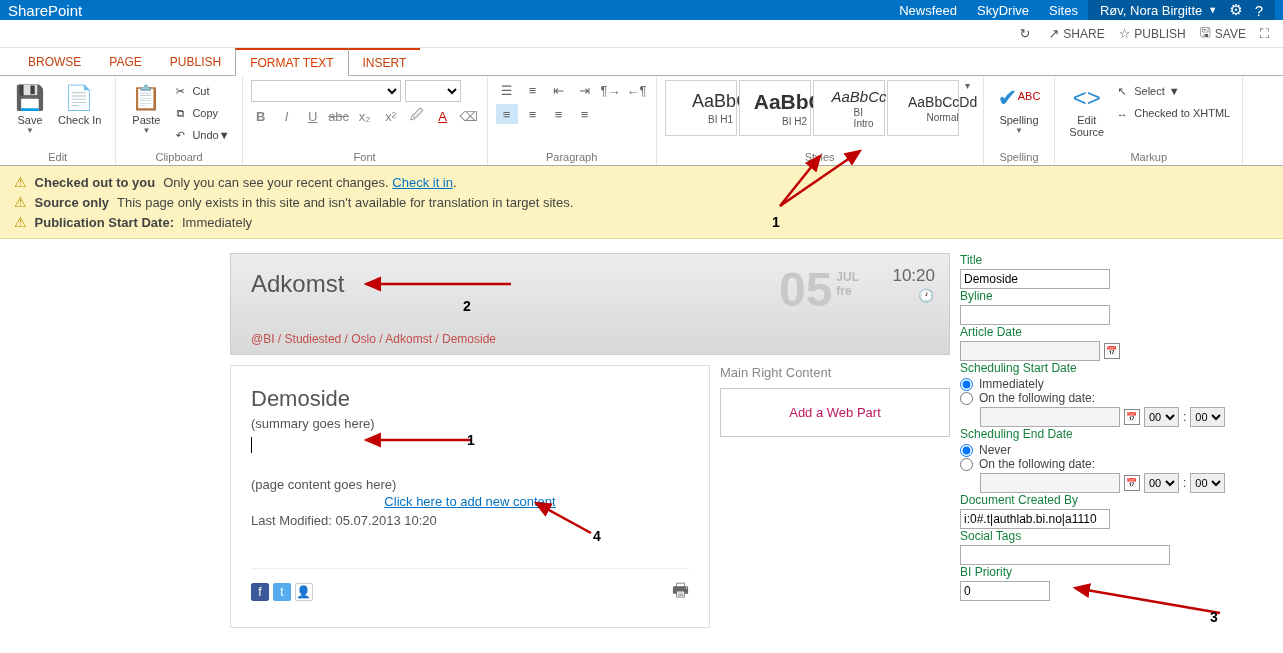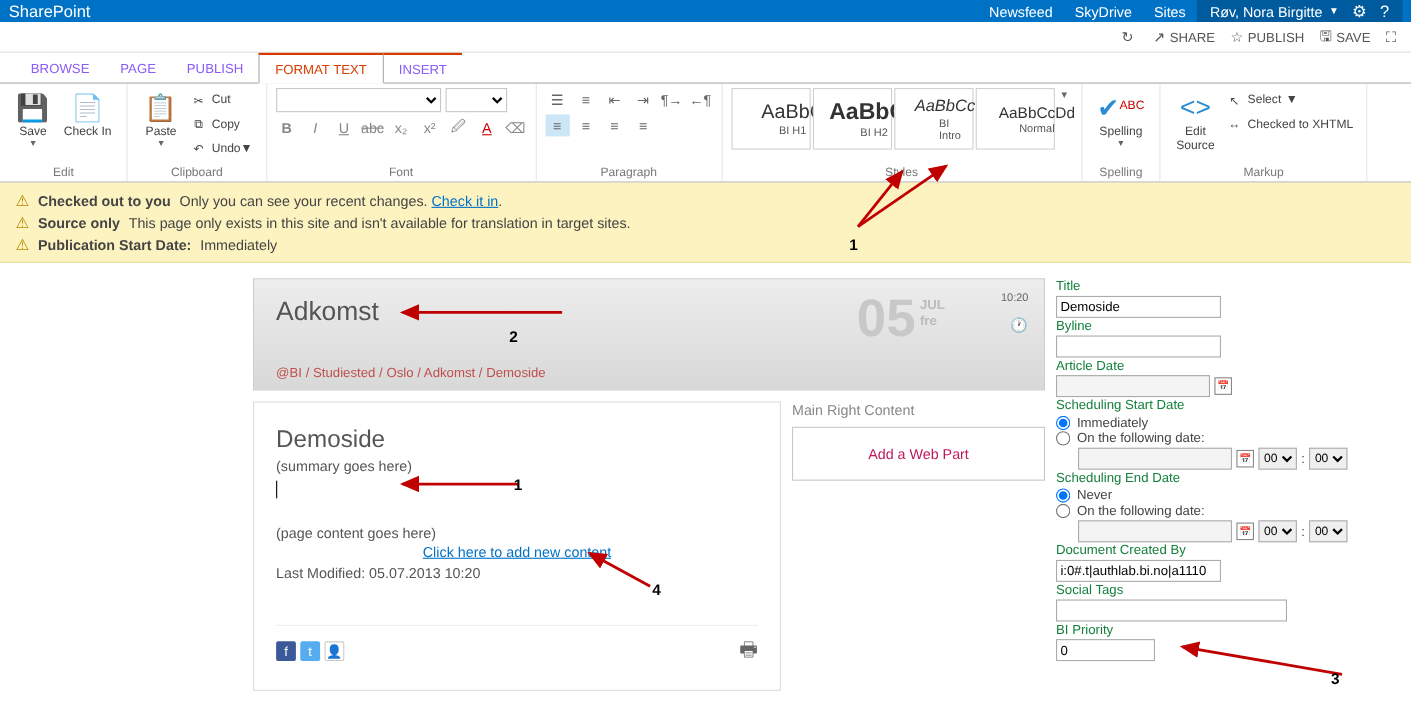--- a/index.html
+++ b/index.html
@@ -15,21 +15,21 @@
 .top-bar .dd { font-size: 9px; }
 .top-bar .gear, .top-bar .help { margin-left: 12px; font-size: 15px; cursor: pointer; }
 
 
 .page-actions { display: flex; justify-content: flex-end; align-items: center; height: 28px; padding: 0 10px; border-bottom: 1px solid #e1e1e1; font-size: 12px; color: #555; }
 .page-actions .pa-item { margin-left: 14px; cursor: pointer; display: inline-flex; align-items: center; }
 .page-actions .pa-item .ic { margin-right: 4px; font-size: 13px; }
 
 
 .ribbon-tabs { display: flex; height: 28px; border-bottom: 1px solid #ababab; padding-left: 14px; position: relative; top: 0; }
-.ribbon-tabs .rt { padding: 0 14px; display: flex; align-items: center; font-size: 12px; color: #8b5cf6; cursor: pointer; }
+.ribbon-tabs .rt { padding: 0 14px; display: flex; align-items: center; font-size: 12px; color: #c2410c; cursor: pointer; }
 .ribbon-tabs .rt.active { color: #d83b01; border: 1px solid #ababab; border-bottom: 1px solid #fff; border-top: 2px solid #d83b01; margin-bottom: -1px; background: #fff; }
 .ribbon-tabs .rt.group-start { border-top: 2px solid #d83b01; }
 
 
 .ribbon-body { display: flex; border-bottom: 1px solid #ababab; background: #fff; height: 90px; }
 .rgroup { border-right: 1px solid #e6e6e6; padding: 4px 8px 2px 8px; display: flex; flex-direction: column; }
 .rgroup .rgroup-content { flex: 1; display: flex; align-items: flex-start; }
 .rgroup .rgroup-label { text-align: center; font-size: 11px; color: #777; padding-top: 2px; }
 
 .big-btn { display: flex; flex-direction: column; align-items: center; padding: 2px 6px; cursor: pointer; font-size: 11px; color: #444; min-width: 44px; }
@@ -71,21 +71,21 @@
 
 .content-wrap { display: flex; padding: 14px 0 20px 20px; position: relative; }
 .left-margin { width: 210px; }
 .center-col { flex: 1; max-width: 720px; }
 .right-panel { width: 300px; padding-left: 10px; padding-right: 18px; font-size: 12px; }
 
 .page-header-box { background: linear-gradient(#ededed, #d8d8d8); border: 1px solid #ccc; padding: 16px 20px 8px 20px; position: relative; }
 .page-header-box .cat-title { font-size: 24px; color: #555; }
 .page-header-box .big-date { position: absolute; right: 90px; top: 8px; font-size: 48px; color: #c8c8c8; font-weight: bold; display: flex; align-items: flex-start; }
 .page-header-box .big-date .dmonth { font-size: 12px; color: #bbb; margin-left: 4px; line-height: 1.2; padding-top: 8px; }
-.page-header-box .time { position: absolute; right: 14px; top: 12px; font-size: 10px; color: #666; margin-left: 26px; }
+.page-header-box .time { position: absolute; right: 14px; top: 12px; font-size: 17px; color: #666; margin-left: 26px; }
 .page-header-box .clock { position: absolute; right: 14px; top: 34px; color: #888; }
 .breadcrumb { font-size: 12px; color: #c0504d; margin-top: 34px; }
 .breadcrumb a { color: #c0504d; text-decoration: none; }
 
 .content-cols { display: flex; gap: 10px; margin-top: 10px; }
 .main-editor { flex: 1; border: 1px solid #ddd; padding: 20px; position: relative; }
 .main-editor h2 { font-size: 22px; font-weight: normal; color: #555; margin-bottom: 4px; }
 .main-editor .summary { font-size: 13px; color: #555; margin-bottom: 6px; }
 .main-editor .cursor-line { height: 16px; border-left: 1px solid #000; }
 .main-editor .page-content-ph { font-size: 13px; color: #555; margin-top: 24px; }

